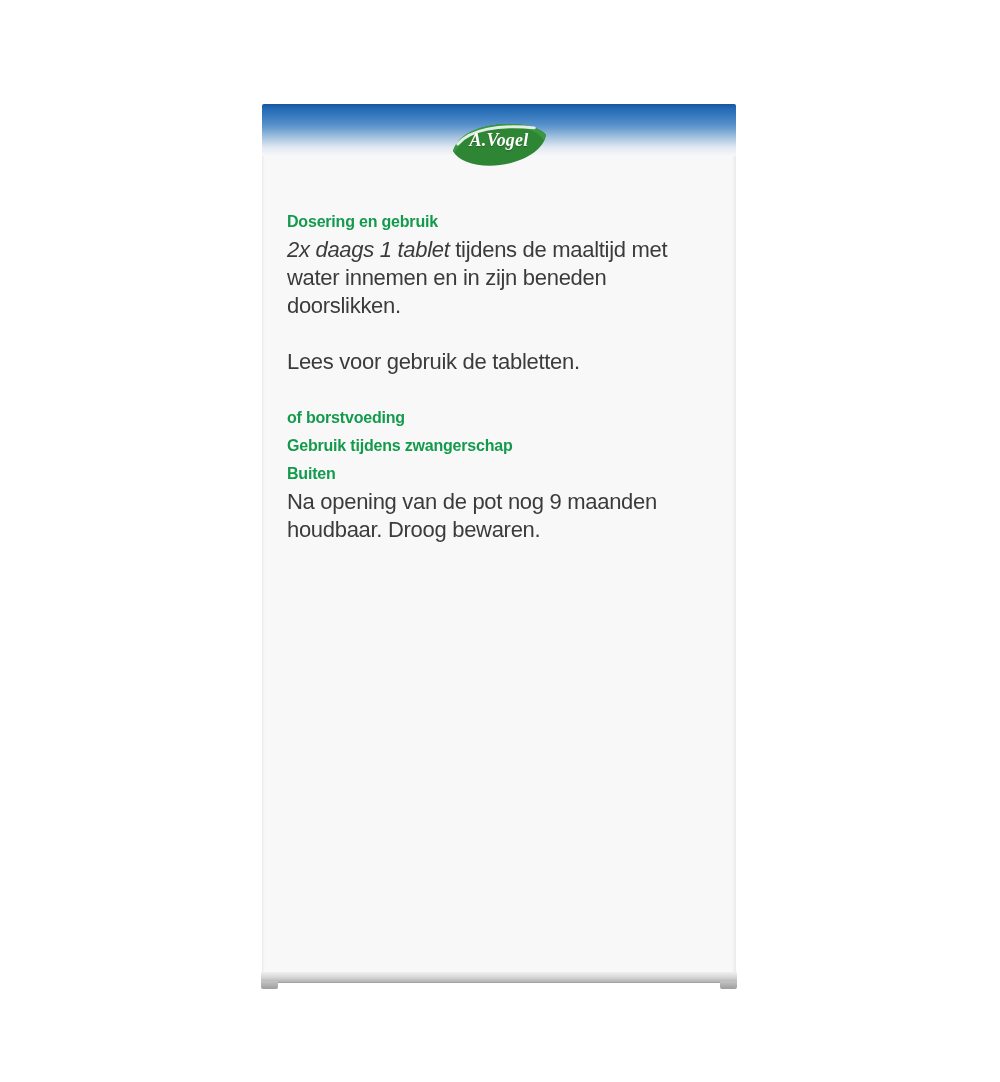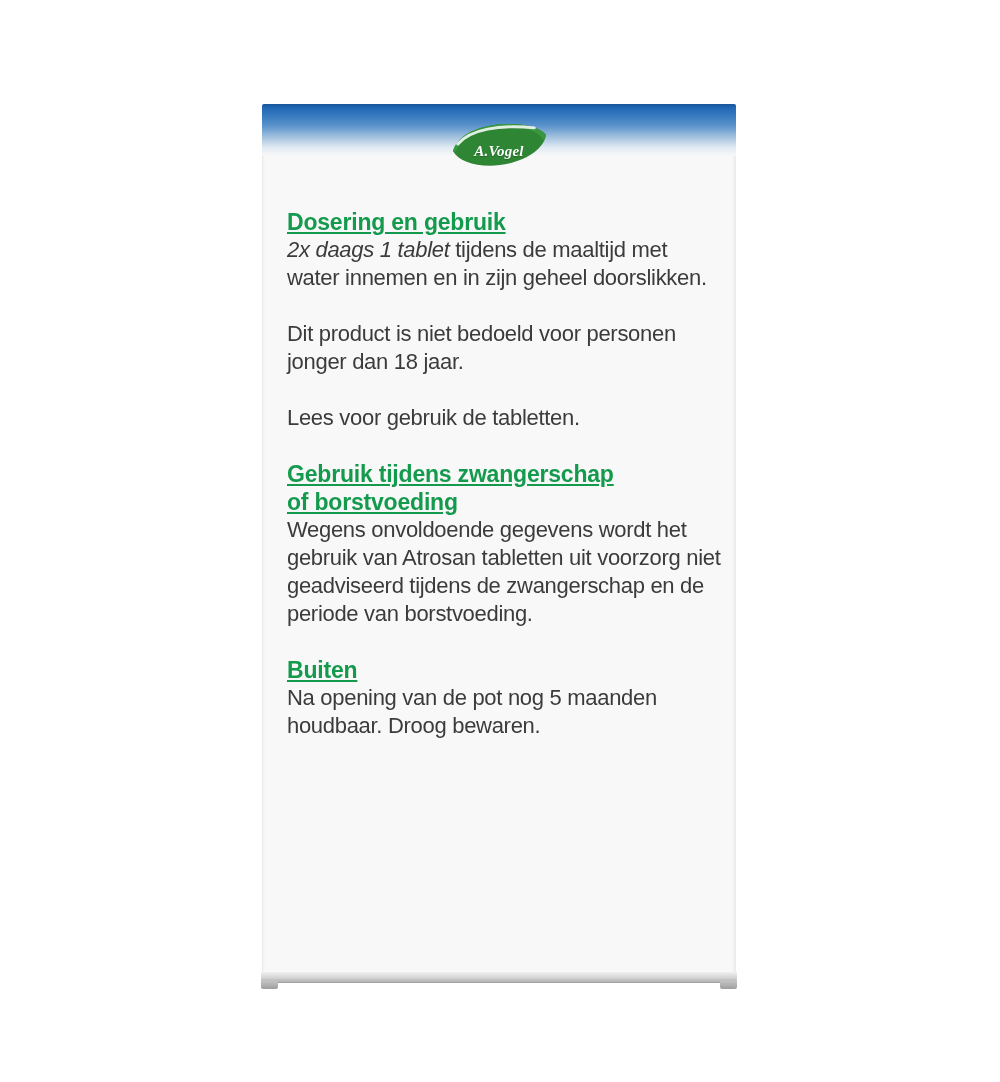--- a/index.html
+++ b/index.html
@@ -39,43 +39,41 @@
     width:98px;height:48px;
     margin-left:-49px;
   }
   .logo svg{position:absolute;left:0;top:0;width:98px;height:48px;}
   .logo-text{
     position:absolute;left:0;top:9px;width:98px;
     text-align:center;
     font-family:"Liberation Serif", serif;
     font-style:italic;
     font-weight:700;
-    font-size:15px;
+    font-size:18px;
     color:#ffffff;
     letter-spacing:0.2px;
     text-shadow:0 1px 1px rgba(0,0,0,0.25);
-    margin-top:13px;
   }
   .content{
     position:absolute;
     left:25px;top:104px;
     width:436px;
     font-size:22px;
     line-height:28px;
     color:#3b3b3b;
     letter-spacing:-0.3px;
   }
   .content h2{
     margin:0;
-    font-size:23px;
+    font-size:16px;
     line-height:28px;
     font-weight:700;
     color:#149a4d;
     letter-spacing:-0.2px;
-    text-decoration:underline;
   }
   .content p{margin:0 0 28px 0;}
   .content p.tight{margin:0;}
   .content em{font-style:italic;}
   .heading-line{display:block;}
   .bottom-lip{
     position:absolute;
     left:-1px;right:-1px;bottom:-5px;
     height:10px;
     background:linear-gradient(180deg,#f0f0f0 0%,#d6d6d6 55%,#b2b2b2 100%);
@@ -105,36 +103,34 @@
       <path d="M6 60 C 18 24, 64 6, 116 5 C 156 4, 186 14, 196 27 C 195 31, 193 35, 191 38 C 178 18, 150 10, 114 11 C 66 12, 26 30, 10 64 Z" fill="#3b9a40" opacity="0.9"></path>
       <path d="M16 46 C 42 16, 100 6, 172 13" fill="none" stroke="#ffffff" stroke-width="6" stroke-linecap="round" opacity="0.85"></path>
     </svg>
     <span class="logo-text">A.Vogel</span>
   </div>
 
   <div class="content">
 
     <section>
       <h2>Dosering en gebruik</h2>
-      <p><em>2x daags 1 tablet</em><span> tijdens de maaltijd met water innemen en in zijn geheel doorslikken.</span></p>
-      <p>Dit product is niet bedoeld voor personen jonger dan 18 jaar.</p>
+      <p><em>2x daags 1 tablet</em><span> tijdens de maaltijd met water innemen en in zijn beneden doorslikken.</span></p>
       <p>Lees voor gebruik de tabletten.</p>
     </section>
 
     <section>
       <h2>
+        <span class="heading-line">of borstvoeding</span>
         <span class="heading-line">Gebruik tijdens zwangerschap</span>
-        <span class="heading-line">of borstvoeding</span>
       </h2>
-      <p>Wegens onvoldoende gegevens wordt het gebruik van Atrosan tabletten uit voorzorg niet geadviseerd tijdens de zwangerschap en de periode van borstvoeding.</p>
     </section>
 
     <section>
       <h2>Buiten</h2>
-      <p class="tight">Na opening van de pot nog 5 maanden houdbaar. Droog bewaren.</p>
+      <p class="tight">Na opening van de pot nog 9 maanden houdbaar. Droog bewaren.</p>
     </section>
 
   </div>
 
   <div class="bottom-lip"></div>
   <div class="flap flap-left"></div>
   <div class="flap flap-right"></div>
 
 </div>
 

